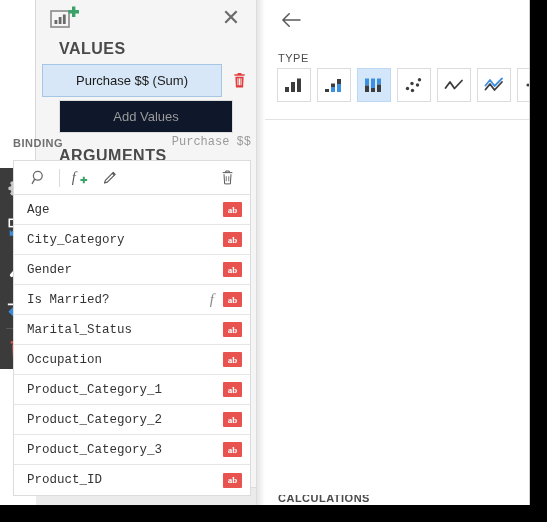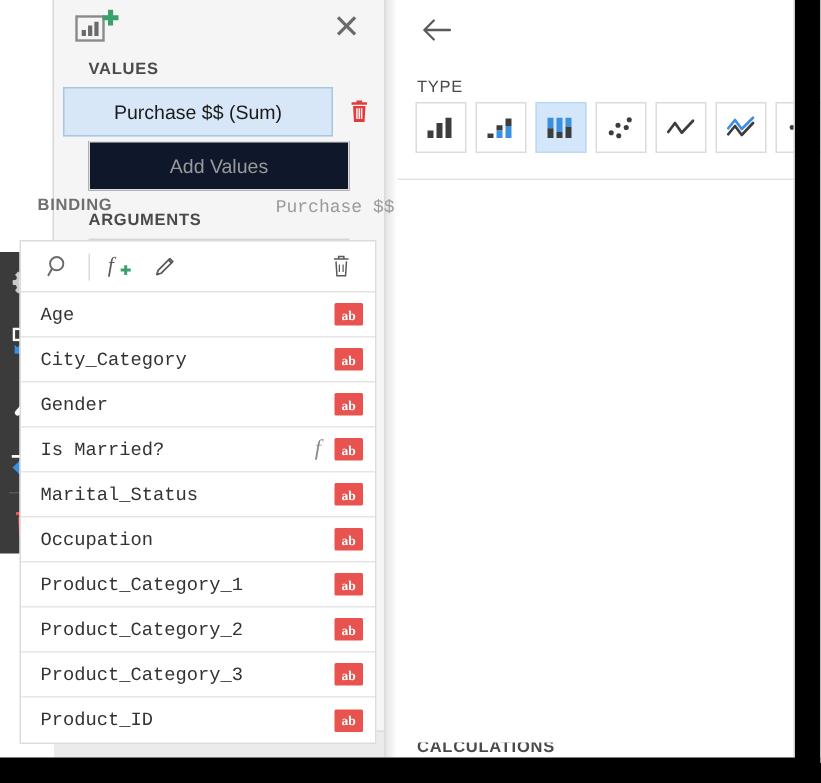--- a/index.html
+++ b/index.html
@@ -45,21 +45,21 @@
   }
   .lpanel-head{position:absolute;left:0;top:0;width:220px;height:40px;}
   .addchart-icon{position:absolute;left:14px;top:5px;width:30px;height:26px;}
   .close-x{
     position:absolute;right:14px;top:7px;width:22px;height:22px;
     display:flex;align-items:center;justify-content:center;
     color:#6b6b6b;font-size:22px;line-height:22px;cursor:pointer;
   }
   .lpanel-body{position:absolute;left:0;top:40px;width:220px;height:447px;overflow:hidden;}
   .sec-label{
-    font-size:11px;font-weight:bold;color:#4a4a4a;letter-spacing:.5px;
+    font-size:16px;font-weight:bold;color:#4a4a4a;letter-spacing:.5px;
     margin:0 0 6px 0;padding:0 0 0 23px;
   }
   .sec-label.first{margin-top:0;}
   .field{
     margin:0 23px 0 23px;height:33px;box-sizing:border-box;
     display:flex;align-items:center;justify-content:center;
     font-size:13px;border:1px solid #d6d6d6;background:#ffffff;color:#333333;
   }
   .field.selected{background:#d7e7f7;border-color:#a7c6e4;color:#1a1a1a;}
   .field.placeholder{background:#0f172a;border:1px solid #dedede;color:#9a9a9a;}
@@ -99,22 +99,22 @@
   .type-btn{
     width:34px;height:34px;border:1px solid #dcdcdc;background:#ffffff;
     box-sizing:border-box;display:flex;align-items:center;justify-content:center;
     cursor:pointer;
   }
   .type-btn.active{background:#d4e7fa;border-color:#bcd8f3;}
 
   .type-divider{position:absolute;left:265px;top:119px;width:265px;height:1px;background:#e3e3e3;}
 
   .binding-head{
-    position:absolute;left:25px;top:131px;width:238px;height:18px;
-    display:flex;align-items:flex-start;justify-content:space-between;
+    position:absolute;left:13px;top:131px;width:238px;height:18px;
+    display:flex;align-items:flex-end;justify-content:space-between;
   }
   .binding-head .lbl{font-size:11px;font-weight:bold;color:#6f6f6f;letter-spacing:.5px;}
   .binding-head .val{font-size:12px;color:#9a9a9a;font-family:Liberation Mono, monospace;}
 
   .binding-box{
     position:absolute;left:13px;top:160px;width:238px;
     border:1px solid #dcdcdc;box-sizing:border-box;background:#ffffff;
   }
   .bind-toolbar{
     height:34px;border-bottom:1px solid #e2e2e2;display:flex;align-items:center;

